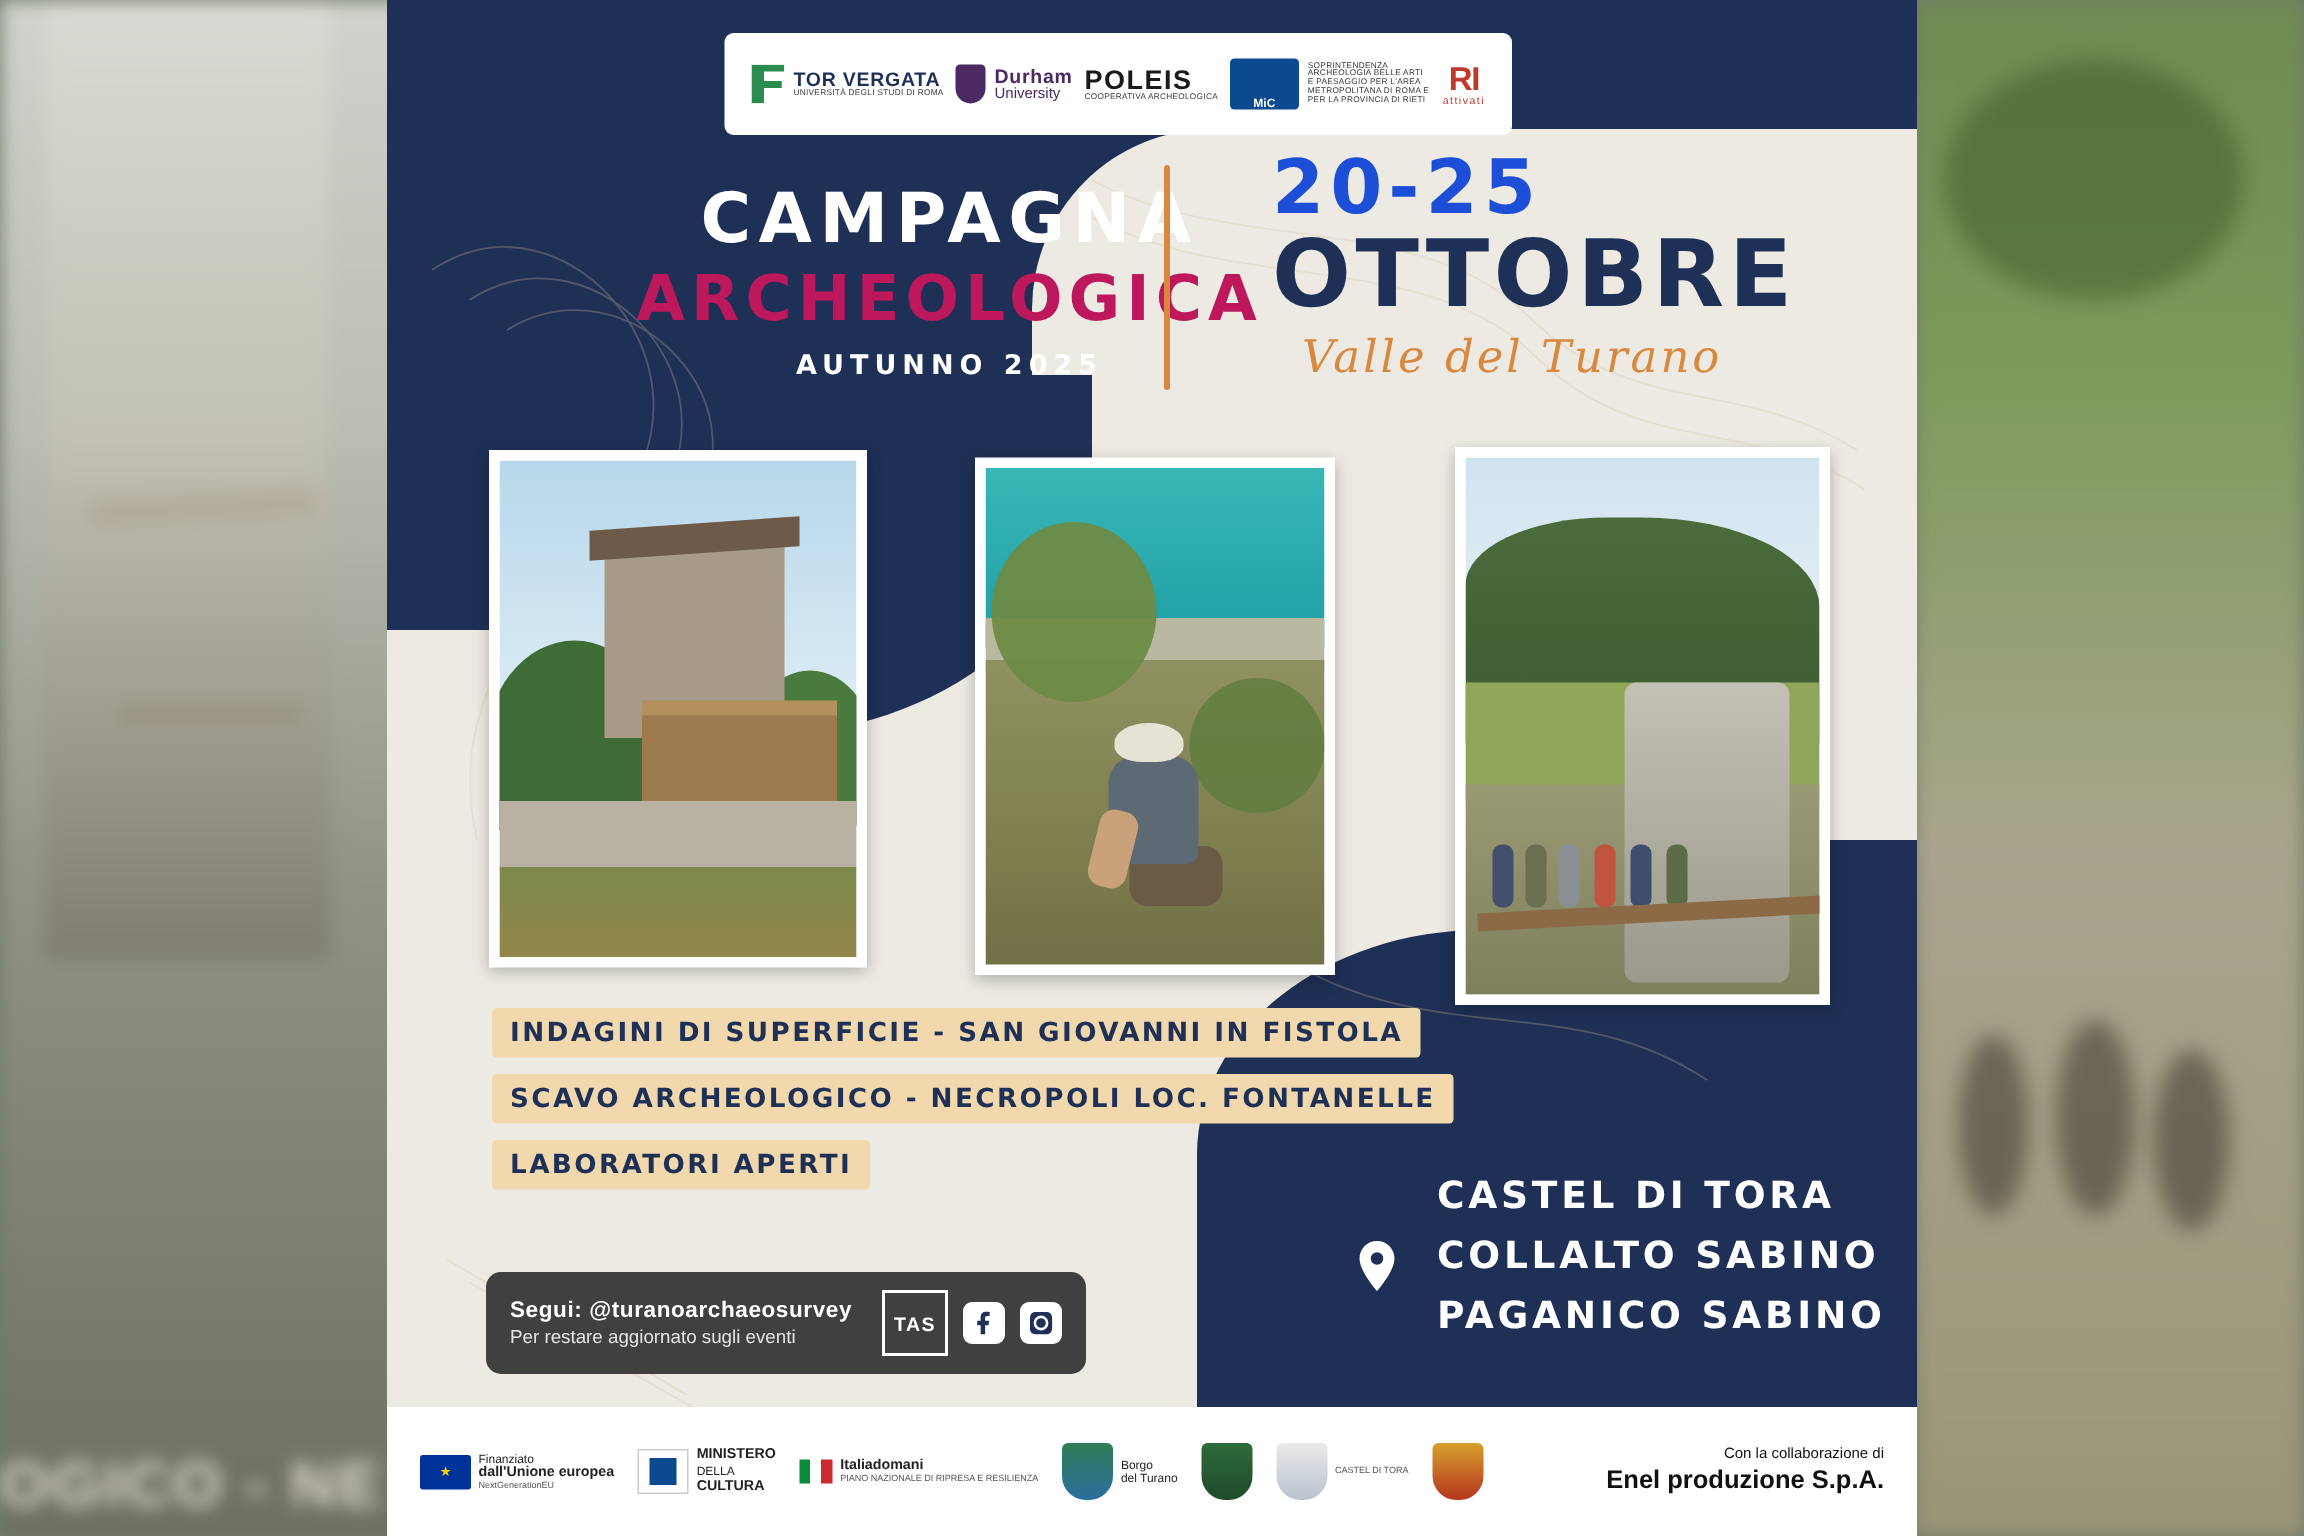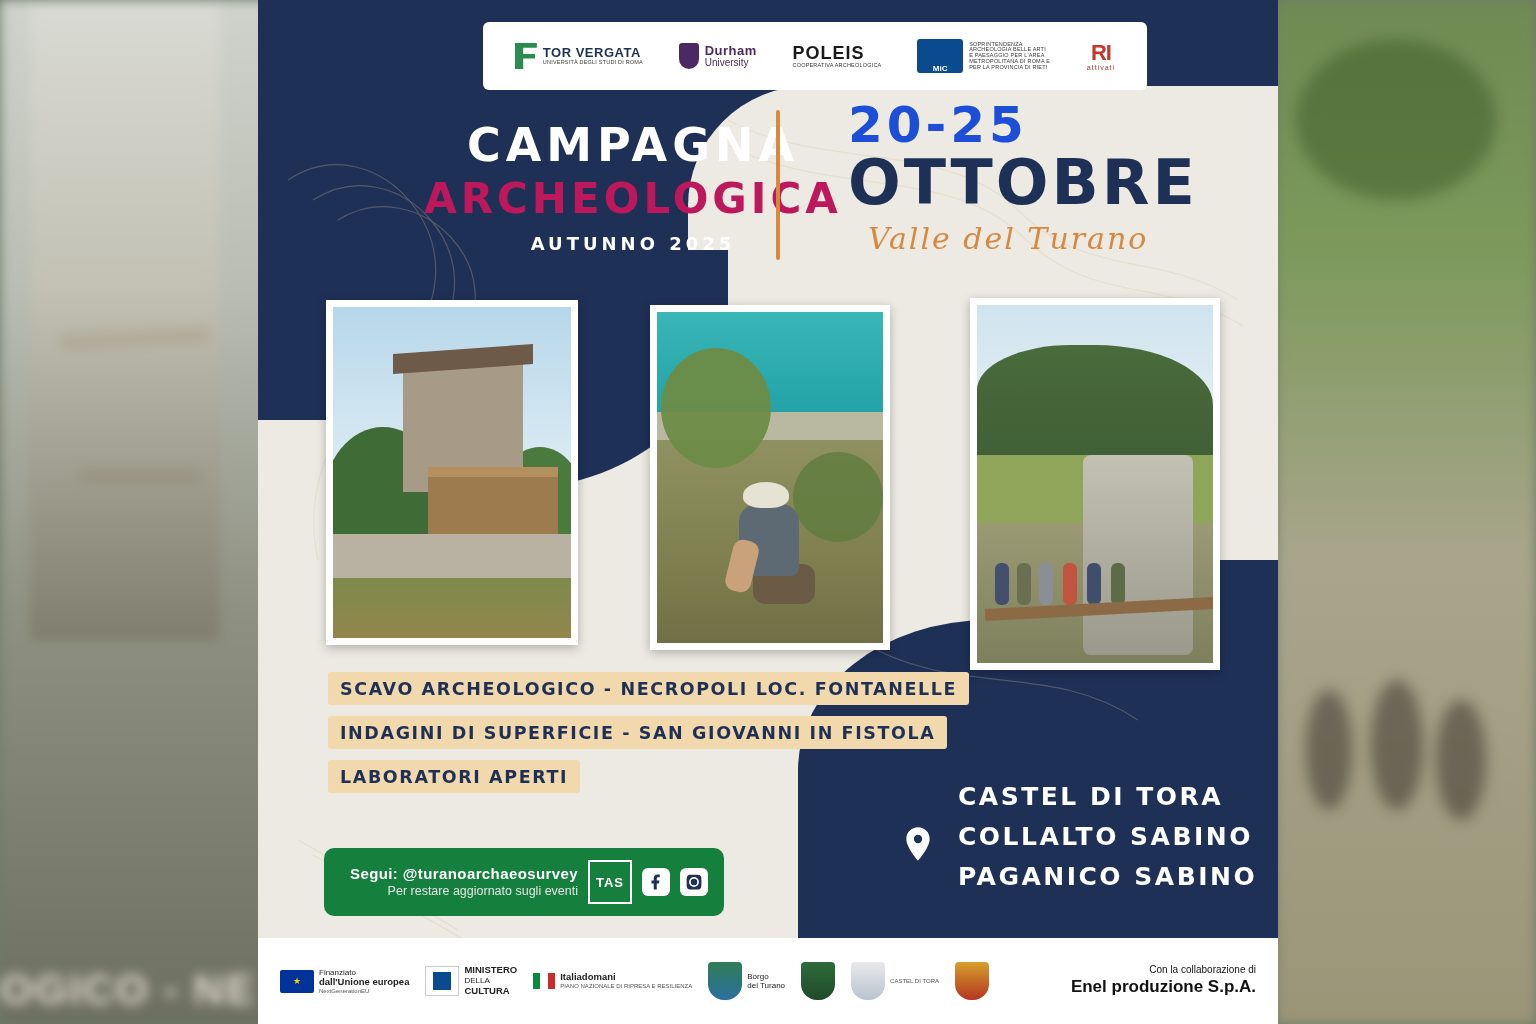--- a/index.html
+++ b/index.html
@@ -96,21 +96,21 @@
     position: absolute; left: 700px; top: 560px; width: 320px; height: 400px;
     background: #1f3057;
     border-top-left-radius: 160px 130px;
   }
 
   
   .topo { position: absolute; inset: 0; pointer-events: none; opacity: .5; }
 
   
   .logo-bar {
-    position: absolute; left: 225px; top: 22px; width: 664px; height: 68px;
+    position: absolute; left: 225px; top: 22px; width: 525px; height: 68px;
     background: #fff; border-radius: 6px;
     display: flex; align-items: center; justify-content: space-around;
     padding: 0 14px;
   }
   .logo { display: flex; align-items: center; gap: 6px; }
   .logo-txt { font-size: 9px; line-height: 1.05; color: #1f3057; }
   .logo-txt .big { font-size: 13px; font-weight: bold; letter-spacing: .5px; }
   .logo-txt .tiny { font-size: 5.5px; letter-spacing: .2px; color: #3a3a3a; }
   .tv-mark {
     width: 22px; height: 26px; background: #2b8c4f;
@@ -209,22 +209,22 @@
     display: inline-block; background: #f2d9ad; color: #1f3057;
     font-weight: bold; letter-spacing: 1.6px; font-size: 17.5px;
     padding: 7px 12px 6px; margin-bottom: 11px; border-radius: 3px;
     font-family: "DejaVu Sans", sans-serif; white-space: nowrap;
   }
   .tag-row { display: block; }
 
   
   .follow-box {
     position: absolute; left: 66px; top: 848px; width: 400px; height: 68px;
-    background: #15803d; border-radius: 10px;
-    display: flex; align-items: center; padding: 0 16px; gap: 10px; text-align: right;
+    background: #404040; border-radius: 10px;
+    display: flex; align-items: center; padding: 0 16px; gap: 10px;
   }
   .follow-txt { color: #fff; line-height: 1.25; }
   .follow-l1 { font-size: 15px; font-weight: bold; letter-spacing: .4px; }
   .follow-l1 .handle { color: #fff; }
   .follow-l2 { font-size: 12.5px; color: #e4e4e4; }
   .tas-logo {
     width: 44px; height: 44px; border: 2px solid #fff; color: #fff;
     display: flex; align-items: center; justify-content: center;
     font-size: 13px; font-weight: bold; letter-spacing: 1px;
   }
@@ -389,22 +389,22 @@
         <div class="ph3-p" style="left:40px;background:#6b6f52;"></div>
         <div class="ph3-p" style="left:62px;background:#8a8f96;"></div>
         <div class="ph3-p" style="left:86px;background:#c0543f;"></div>
         <div class="ph3-p" style="left:110px;background:#3f4f6b;"></div>
         <div class="ph3-p" style="left:134px;background:#5d6b46;"></div>
         <div class="ph3-log"></div>
       </div>
     </div>
 
     <div class="tags">
+      <span class="tag-row"><span class="tag">INDAGINI DI SUPERFICIE - SAN GIOVANNI IN FISTOLA</span></span>
       <span class="tag-row"><span class="tag">SCAVO ARCHEOLOGICO - NECROPOLI LOC. FONTANELLE</span></span>
-      <span class="tag-row"><span class="tag">INDAGINI DI SUPERFICIE - SAN GIOVANNI IN FISTOLA</span></span>
       <span class="tag-row"><span class="tag">LABORATORI APERTI</span></span>
     </div>
 
     <div class="follow-box">
       <div class="follow-txt" style="flex:1">
         <div class="follow-l1">
           <span>Segui: </span><span class="handle">@turanoarchaeosurvey</span>
         </div>
         <div class="follow-l2">Per restare aggiornato sugli eventi</div>
       </div>

